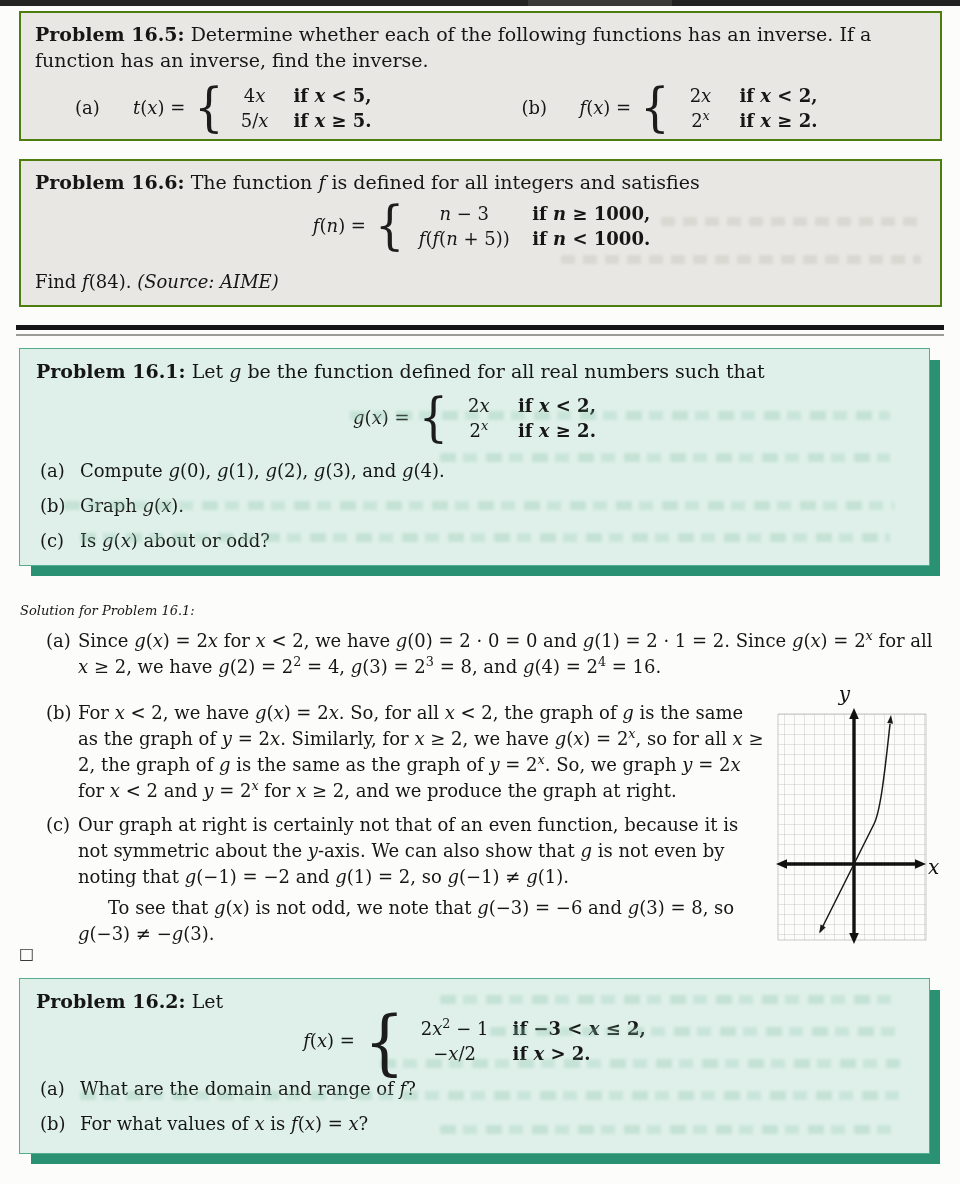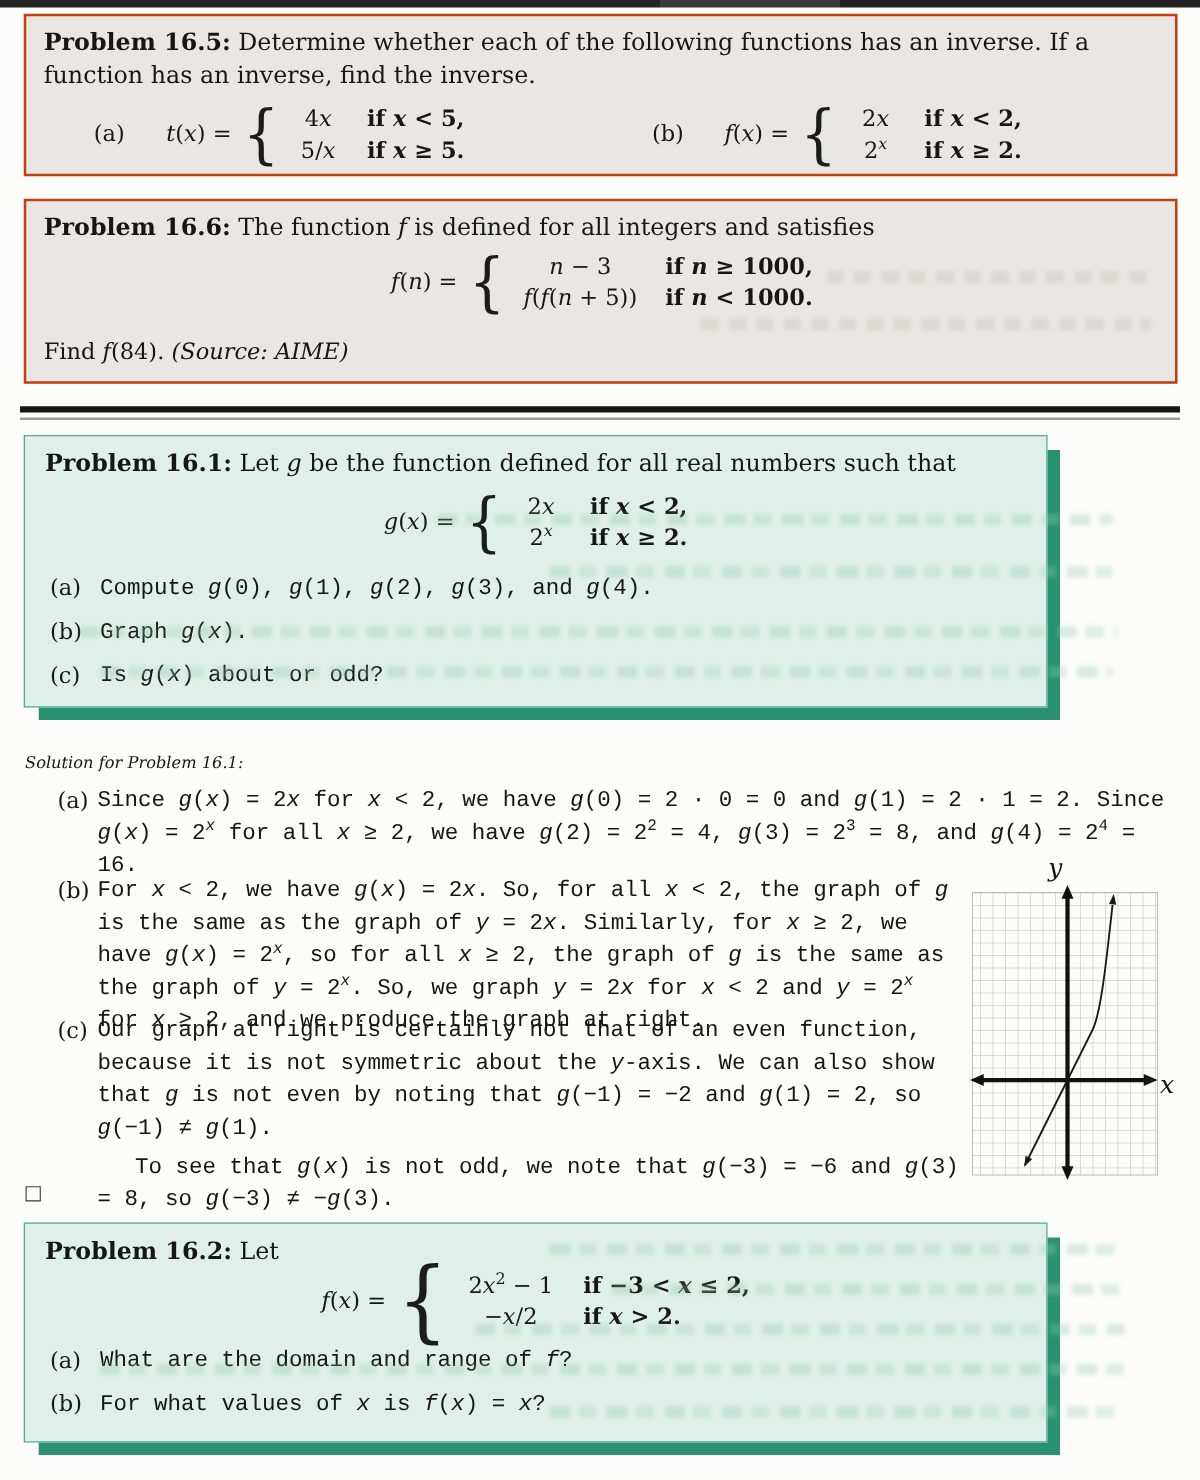--- a/index.html
+++ b/index.html
@@ -9,25 +9,25 @@
     font-family:"DejaVu Serif","Liberation Serif",serif;
     font-size:18px;line-height:26px;
   }
   .it{font-style:italic;}
   sup{font-size:71%;line-height:0;}
   
   .top-strip{position:absolute;left:0;top:0;width:960px;height:6px;
     background:linear-gradient(90deg,#242422 0 55%,#3a3a38 55% 70%,#222 70% 100%);}
   
   .graybox{position:absolute;left:19px;width:923px;background:#e8e7e3;
-    border:2px solid #c2410c;box-sizing:border-box;padding:8px 12px 6px 14px;}
+    border:2px solid #4d7c0f;box-sizing:border-box;padding:8px 12px 6px 14px;}
   #box165{top:11px;height:130px;}
   #box166{top:159px;height:148px;}
   
-  .mintbox{position:absolute;left:19px;width:819px;background:#def0e9;
+  .mintbox{position:absolute;left:19px;width:911px;background:#def0e9;
     border:1px solid #55ad90;box-shadow:11px 11px 0 -1px #2a9173;
     box-sizing:border-box;padding:9px 16px 6px 16px;}
   #box161{top:348px;height:218px;}
   #box162{top:978px;height:176px;}
   .bhead{font-size:19px;}
   .blabel{font-weight:bold;}
   
   .formula-center{display:flex;justify-content:center;}
   .pw{display:inline-flex;align-items:center;}
   .pw-lhs{margin-right:9px;white-space:nowrap;}
@@ -39,21 +39,21 @@
   .pw-val{display:inline-block;text-align:center;min-width:46px;}
   .w104 .pw-val{min-width:104px;}
   .w84 .pw-val{min-width:84px;}
   .pw-cond{margin-left:16px;font-weight:bold;}
   
   .p65-parts{display:flex;margin-top:10px;}
   .p65-part{width:50%;display:flex;align-items:center;padding-left:40px;box-sizing:border-box;}
   .p65-part .ptag{width:58px;flex:none;}
   .part{display:flex;padding-left:4px;margin-top:9px;}
   .part-tag{width:40px;flex:none;}
-  .part-body{flex:1;font-family:Liberation Mono, monospace;}
+  .part-body{flex:1;}
   
   .div-thick{position:absolute;left:16px;top:325px;width:928px;height:5px;background:#161616;}
   .div-thin{position:absolute;left:16px;top:334px;width:928px;height:2px;background:#9a9a96;}
   
   #sol-heading{position:absolute;left:20px;top:598px;font-style:italic;font-size:13px;}
   .spara{position:absolute;display:flex;}
   #sol-a{left:46px;top:628px;width:892px;}
   #sol-b{left:46px;top:700px;width:722px;}
   #sol-c{left:46px;top:812px;width:722px;}
   .spara .part-tag{width:32px;}

